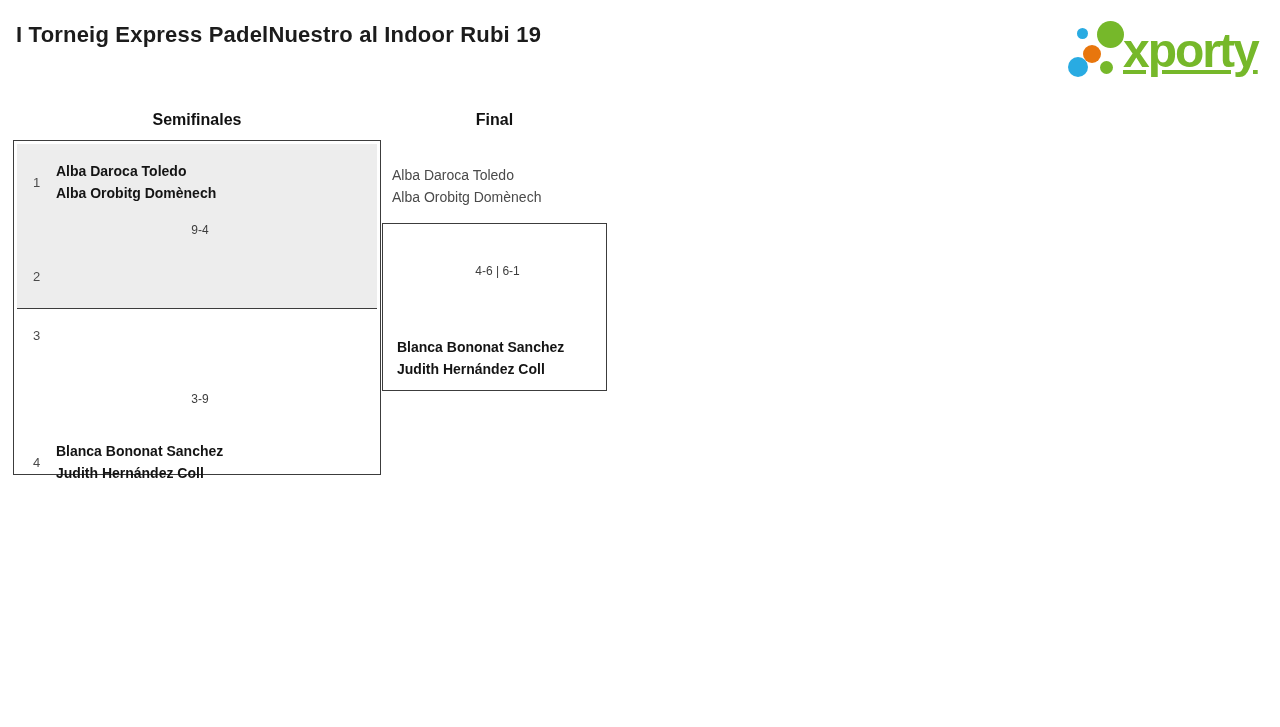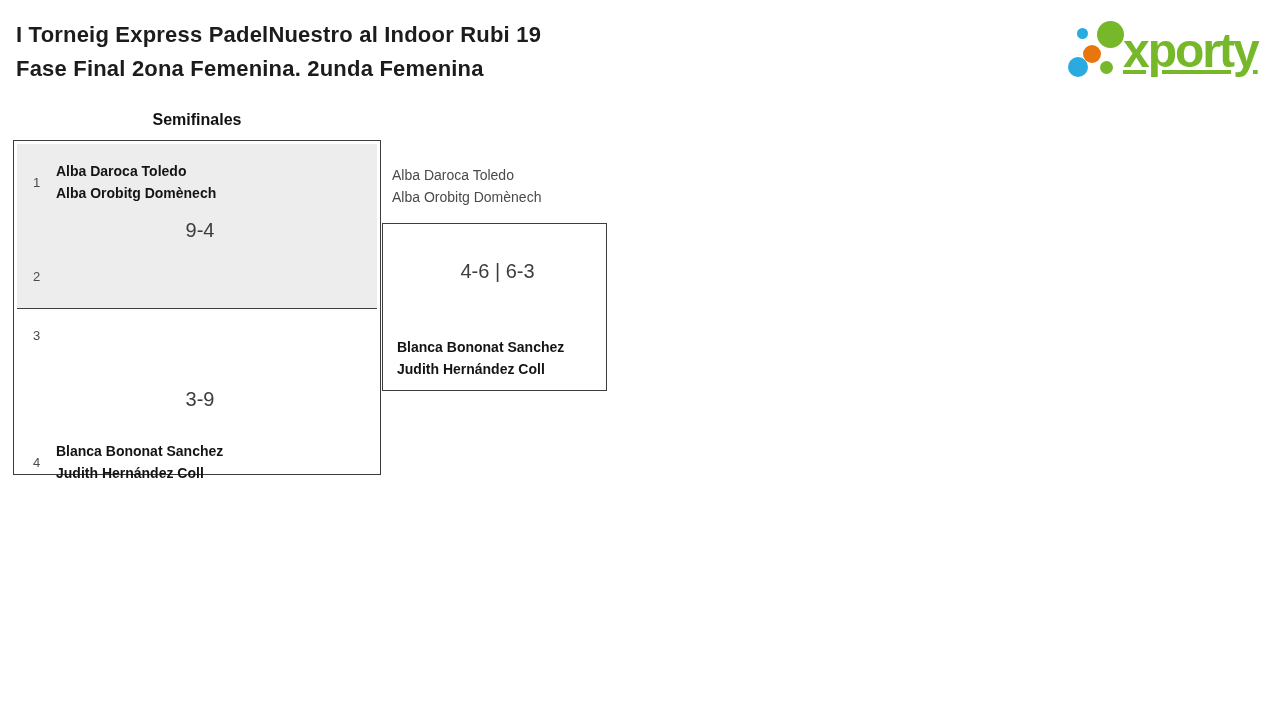--- a/index.html
+++ b/index.html
@@ -41,21 +41,21 @@
   .match-1 { top:0; height:165px; background:#ededed; border-bottom:1px solid #3c3c3c; }
   .match-2 { top:166px; bottom:0; background:#ffffff; }
   .team { position:absolute; left:7px; display:flex; align-items:center; }
   .team .seed {
     width:13px; text-align:center; font-size:13px; color:#4a4a4a; flex:none;
   }
   .team .names { margin-left:7px; font-size:14px; line-height:19px; color:#4a4a4a; }
   .team.winner .names { font-weight:bold; color:#141414; }
   .score {
     position:absolute; left:0; width:100%; text-align:center;
-    font-size:20px; line-height:16px; color:#3d3d3d;
+    font-size:12px; line-height:16px; color:#3d3d3d;
   }
   .m-team-top { top:9px; }
   .m1-score   { top:75px; }
   .m-team-bot { top:119px; }
   .m2-team-top { top:12px; }
   .m2-score    { top:78px; }
   .m2-team-bot { top:123px; }
   
   .finalist-top {
     position:absolute; left:377px; top:151px;
@@ -72,33 +72,33 @@
     font-size:14px; line-height:19px; color:#4a4a4a;
   }
 </style>
 </head>
 <body>
 
 <div class="page">
 
   <div class="title">
     <div>I Torneig Express PadelNuestro al Indoor Rubi 19</div>
-    <div>Fase Final 2ona Femenina. 2unda Femenina</div>
   </div>
 
   <div class="logo">
     <span class="dot blue-small" style="background-color: rgb(41, 171, 226);"></span>
     <span class="dot green-large" style="background-color: rgb(118, 184, 42);"></span>
     <span class="dot orange-mid" style="background-color: rgb(232, 118, 13);"></span>
     <span class="dot blue-large" style="background-color: rgb(41, 171, 226);"></span>
     <span class="dot green-small" style="background-color: rgb(118, 184, 42);"></span>
     <span class="logo-text" style="color: rgb(118, 184, 42);">xporty</span>
   </div>
 
   <div class="round-header semis">Semifinales</div>
+  <div class="round-header final">Final</div>
 
   <div class="sf-box">
 
     <div class="match match-1">
       <div class="team m-team-top winner">
         <div class="seed">1</div>
         <div class="names">
           <div>Alba Daroca Toledo</div>
           <div>Alba Orobitg Domènech</div>
         </div>
@@ -124,20 +124,20 @@
     </div>
 
   </div>
 
   <div class="finalist-top">
     <div>Alba Daroca Toledo</div>
     <div>Alba Orobitg Domènech</div>
   </div>
 
   <div class="final-box">
-    <div class="score final-score">4-6 | 6-3</div>
+    <div class="score final-score">4-6 | 6-1</div>
     <div class="final-team winner">
       <div>Blanca Bononat Sanchez</div>
       <div>Judith Hernández Coll</div>
     </div>
   </div>
 
 </div>
 
 </body></html>

